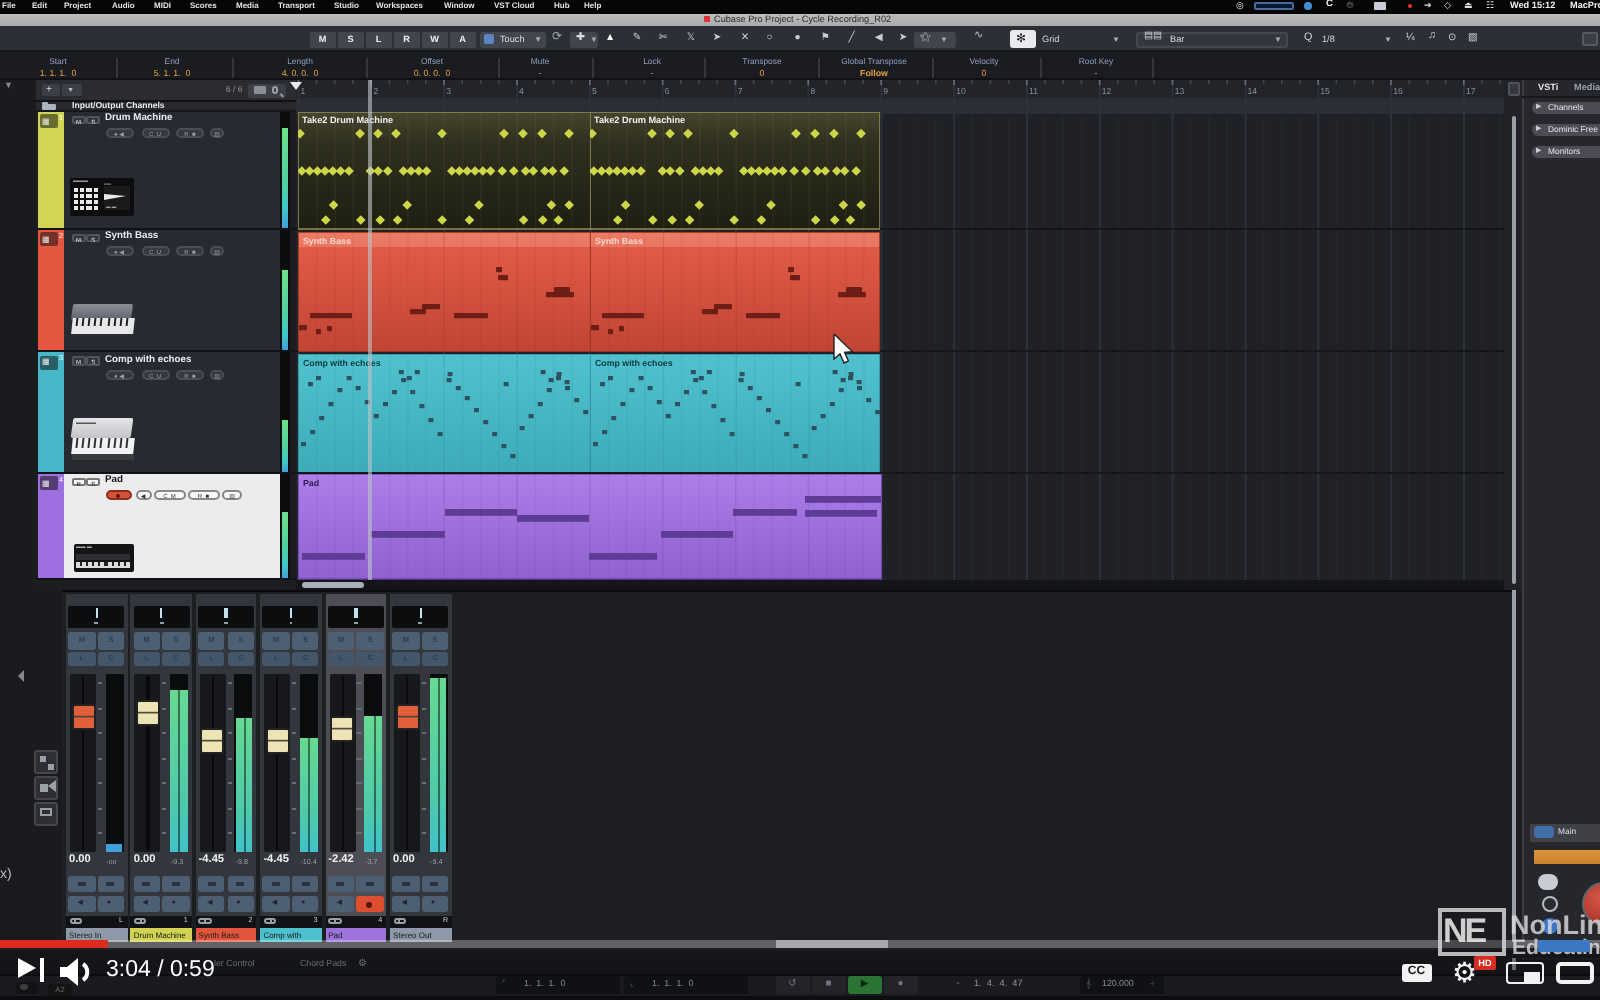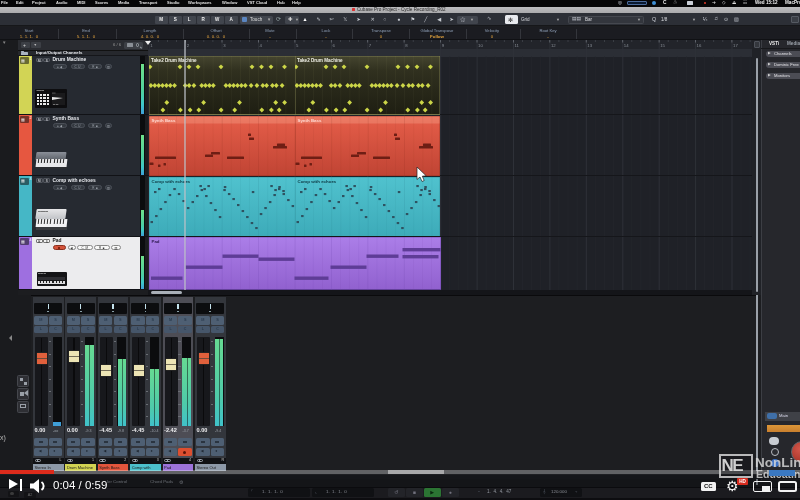--- a/index.html
+++ b/index.html
@@ -1110,21 +1110,21 @@
     <div style="position:absolute;left:0px;top:474.5px;width:800px;height:25.5px;background:rgba(5,5,8,0.34);"></div>
     <div style="position:absolute;left:0px;top:470.3px;width:800px;height:3.6px;background:rgba(255,255,255,0.30);"></div>
     <div style="position:absolute;left:388px;top:470.3px;width:56px;height:3.6px;background:rgba(255,255,255,0.45);"></div>
     <div style="position:absolute;left:0px;top:469.8px;width:54px;height:4.1px;background:#dd2b1c;"></div>
     <div style="position:absolute;left:9px;top:479px;width:0;height:0;border-left:9px solid #fff;border-top:5.8px solid transparent;border-bottom:5.8px solid transparent;"></div>
     <div style="position:absolute;left:19.5px;top:479.2px;width:2.8px;height:11.5px;background:#fff;"></div>
     <svg class="b" style="left:29px;top:477.5px;" width="20" height="16" viewBox="0 0 20 16">
       <polygon points="1,5.5 4.5,5.5 10,1 10,15 4.5,10.5 1,10.5" fill="#fff"></polygon>
       <path d="M12.5 4 A 4.8 4.8 0 0 1 12.5 12" stroke="#fff" stroke-width="2" fill="none"></path>
     </svg>
-    <div style="position:absolute;left:53px;top:480.2px;font-size:11.5px;color:#fff;white-space:nowrap;line-height:1;">0:04 / 0:59</div>
+    <div style="position:absolute;left:53px;top:480.2px;font-size:11.5px;color:#fff;white-space:nowrap;line-height:1;">3:04 / 0:59</div>
     <div style="position:absolute;left:701px;top:481.8px;width:14.5px;height:9.5px;background:#f2f2f2;border-radius:1.5px;color:#111;font-size:6px;font-weight:bold;text-align:center;line-height:9.5px;">CC</div>
     <div style="position:absolute;left:726px;top:478.5px;font-size:14px;color:#f2f2f2;white-space:nowrap;line-height:1;">⚙︎</div>
     <div style="position:absolute;left:737px;top:477.8px;width:11px;height:7px;background:#d62b1e;border-radius:1px;color:#fff;font-size:4.6px;font-weight:bold;text-align:center;line-height:7px;">HD</div>
     <div style="position:absolute;left:753px;top:480.5px;width:19px;height:11.5px;border:1.8px solid #f2f2f2;border-radius:2px;"></div>
     <div style="position:absolute;left:761.5px;top:486px;width:8px;height:4.5px;background:#f2f2f2;"></div>
     <div style="position:absolute;left:778px;top:480.5px;width:19px;height:11.5px;border:2.6px solid #f2f2f2;border-radius:2.5px;"></div>
     <div style="position:absolute;left:719px;top:454px;width:34px;height:23.5px;border:2.4px solid rgba(225,225,225,0.8);background:rgba(20,20,22,0.3);"></div>
     <div style="position:absolute;left:721.5px;top:457px;font-size:17px;color:rgba(232,232,232,0.88);white-space:nowrap;line-height:1;font-weight:bold;letter-spacing:-1.5px;">NE</div>
     <div style="position:absolute;left:755px;top:456px;font-size:13.5px;color:rgba(218,218,218,0.82);white-space:nowrap;line-height:1;font-weight:bold;">NonLin</div>
     <div style="position:absolute;left:756px;top:468.5px;font-size:10.5px;color:rgba(218,218,218,0.82);white-space:nowrap;line-height:1;font-weight:bold;">Educatin</div>

